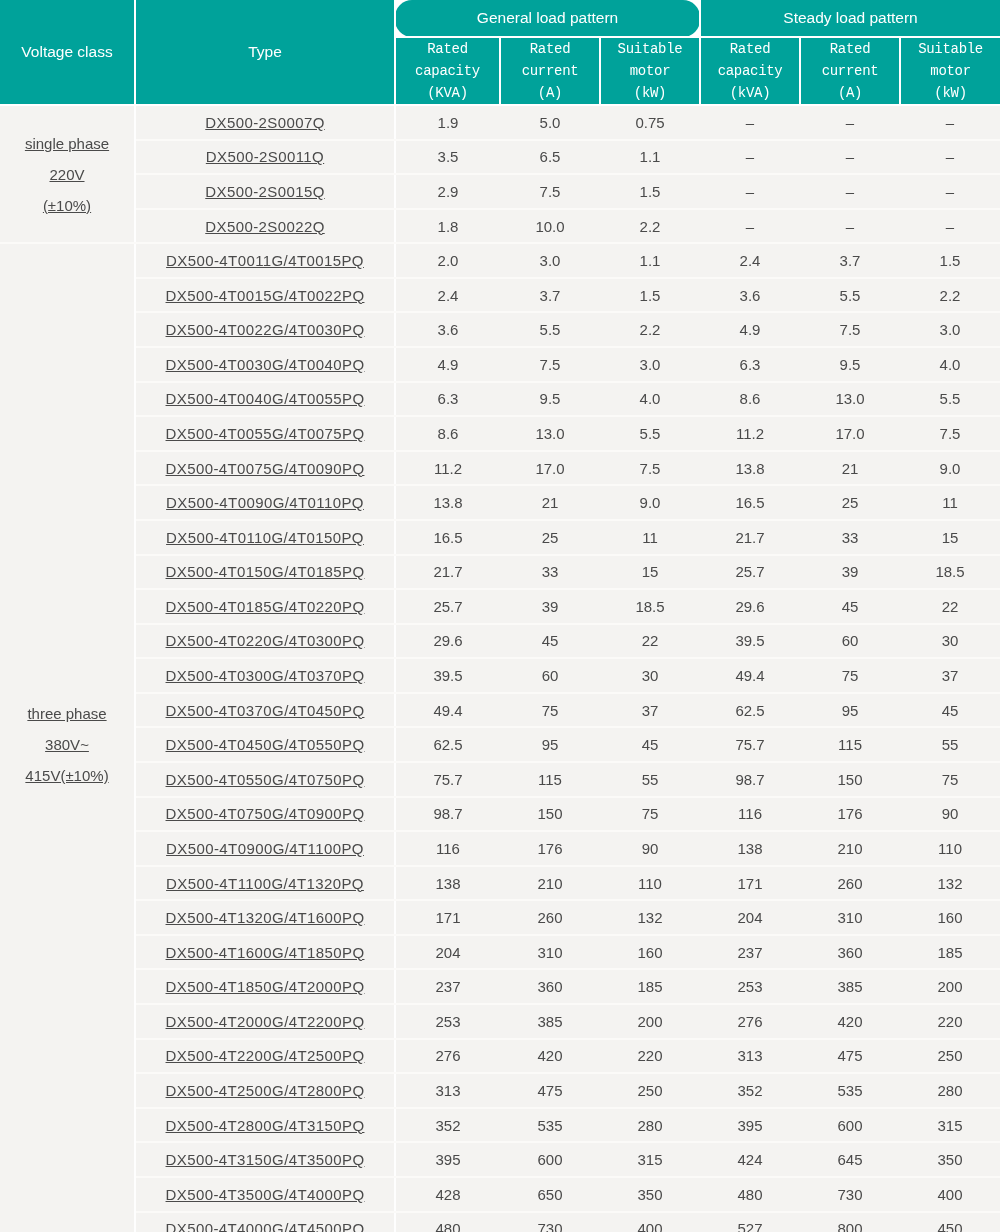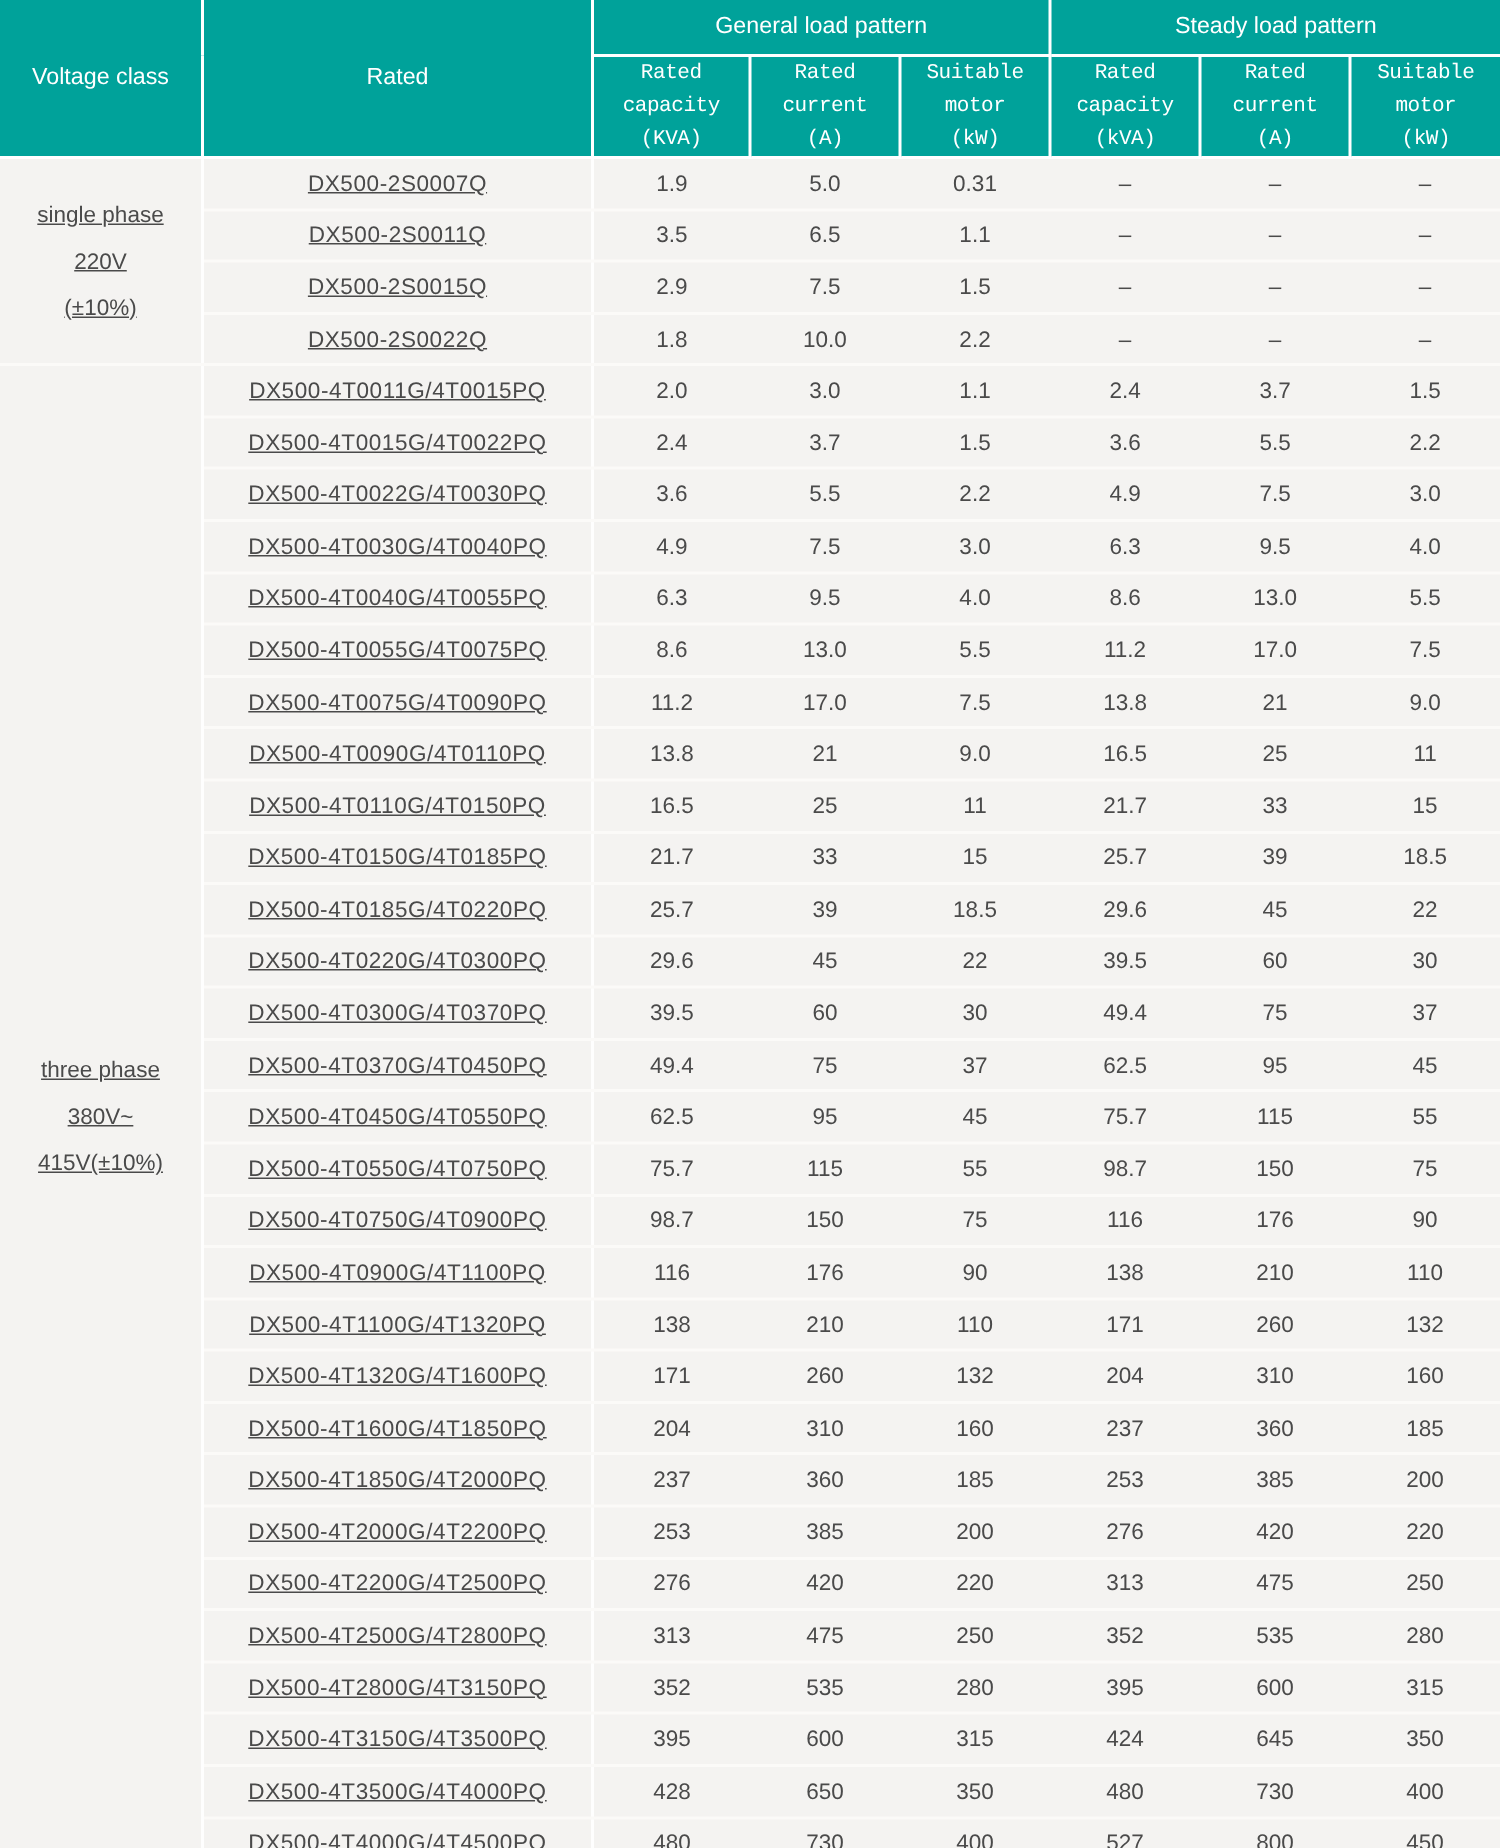--- a/index.html
+++ b/index.html
@@ -28,21 +28,21 @@
   th.voltage-head, th.type-head {
     font-size: 15.5px;
     border-right: 2px solid #ffffff;
     border-bottom: 2px solid #ffffff;
     margin-top: 12px;
   }
   th.group-head {
     font-size: 15.5px;
     border-bottom: 2px solid #ffffff;
   }
-  th.group-head.with-right { border-right: 2px solid #ffffff; }
+  th.group-head.with-right { border-right: 2px solid #ffffff; border-radius: 17px; }
   th.sub-head {
     font-size: 14px;
     letter-spacing: -0.3px;
     line-height: 22px;
     border-right: 2px solid #ffffff;
     border-bottom: 2px solid #ffffff;
     font-family: Liberation Mono, monospace;
   }
   th.sub-head.last { border-right: none; }
   
@@ -78,21 +78,21 @@
     <col style="width:105px">
     <col style="width:100px">
     <col style="width:100px">
     <col style="width:100px">
     <col style="width:100px">
     <col style="width:100px">
   </colgroup>
   <thead>
     <tr class="group-row">
       <th class="voltage-head" rowspan="2">Voltage class</th>
-      <th class="type-head" rowspan="2">Rated</th>
+      <th class="type-head" rowspan="2">Type</th>
       <th class="group-head with-right" colspan="3">General load pattern</th>
       <th class="group-head" colspan="3">Steady load pattern</th>
     </tr>
     <tr class="sub-row">
       <th class="sub-head">
         <div>Rated capacity</div>
         <div>(KVA)</div>
       </th>
       <th class="sub-head">
         <div>Rated current</div>
@@ -119,21 +119,21 @@
   <tbody>
       <tr>
         <td class="voltage-cell" rowspan="4">
           <div>single phase</div>
           <div>220V</div>
           <div>(±10%)</div>
         </td>
         <td class="type-cell">DX500-2S0007Q</td>
         <td class="value-cell">1.9</td>
         <td class="value-cell">5.0</td>
-        <td class="value-cell">0.31</td>
+        <td class="value-cell">0.75</td>
         <td class="value-cell">–</td>
         <td class="value-cell">–</td>
         <td class="value-cell">–</td>
       </tr>
       <tr>
         <td class="type-cell">DX500-2S0011Q</td>
         <td class="value-cell">3.5</td>
         <td class="value-cell">6.5</td>
         <td class="value-cell">1.1</td>
         <td class="value-cell">–</td>

